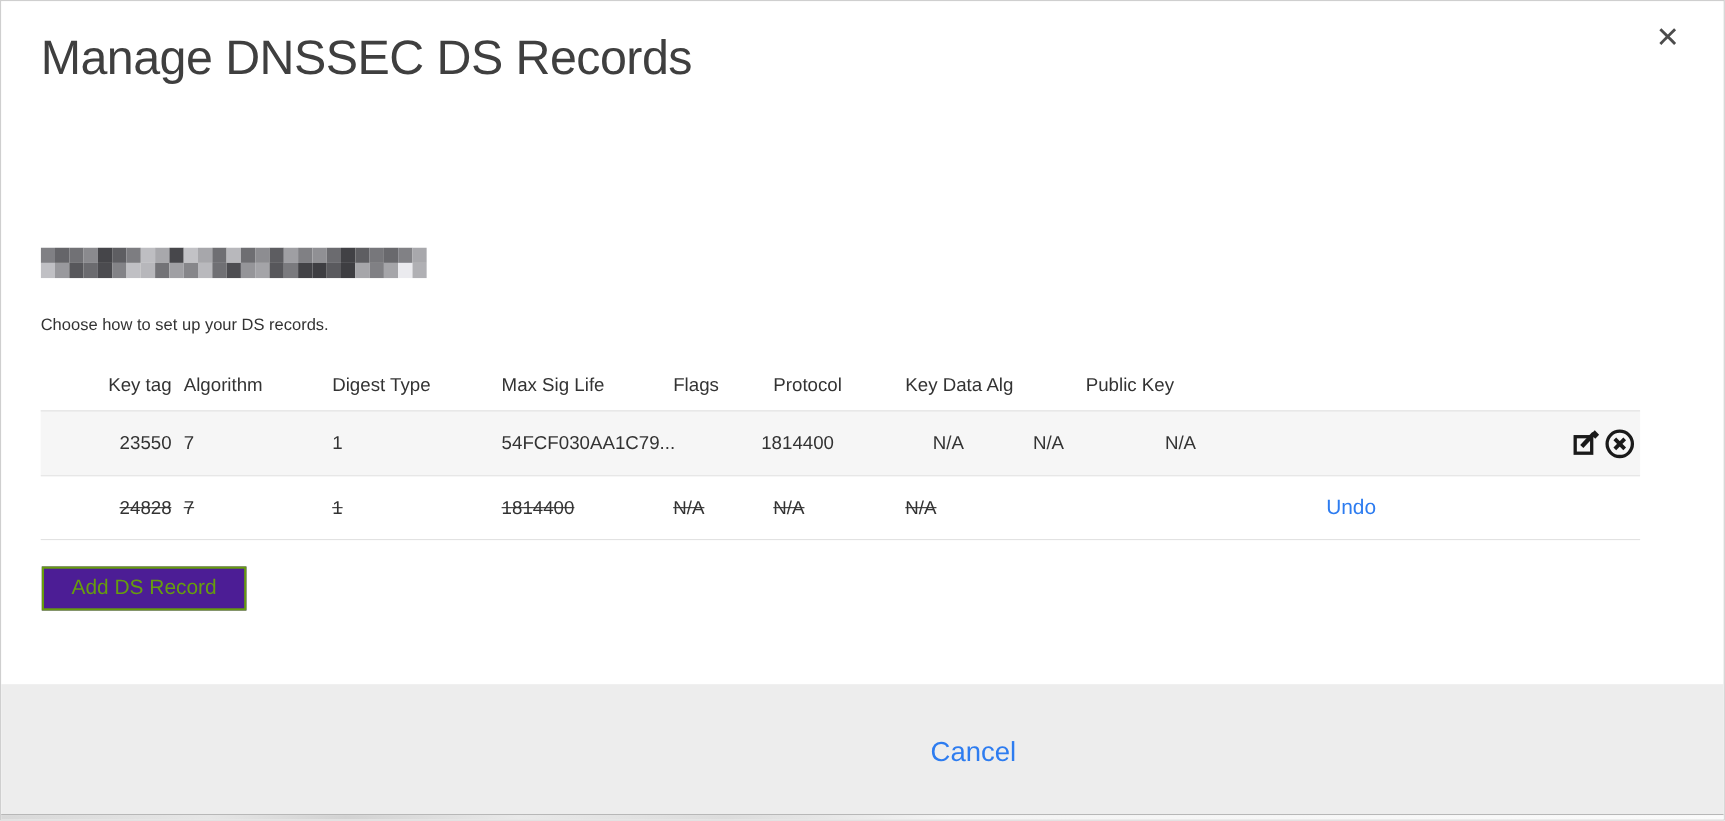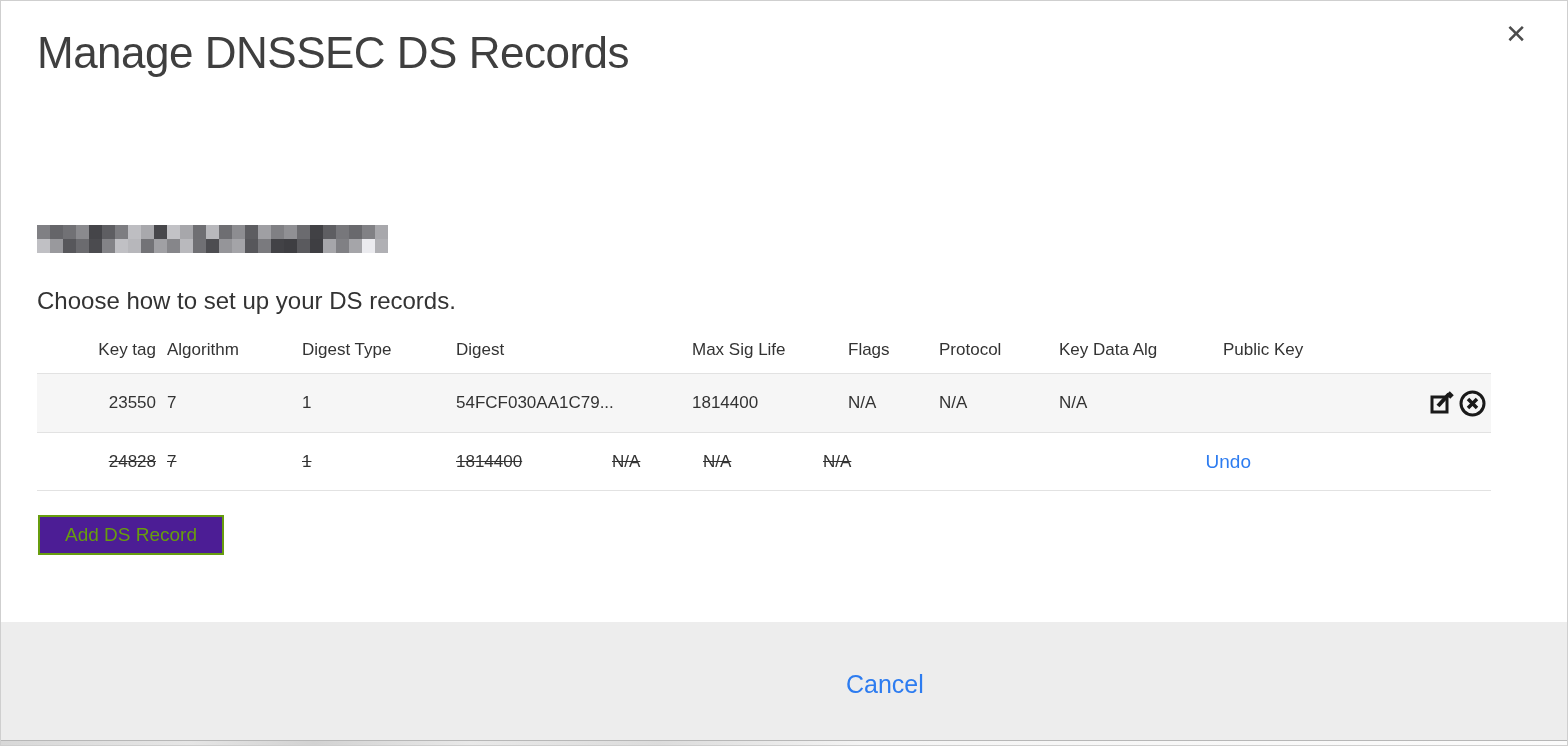--- a/index.html
+++ b/index.html
@@ -38,21 +38,21 @@
   }
   .domain-redacted{
     position:absolute;left:36px;top:224px;
     width:351px;height:28px;
     display:grid;grid-template-columns:repeat(27,1fr);grid-template-rows:repeat(2,1fr);
     overflow:hidden;
   }
   .domain-redacted i{display:block;width:100%;height:100%;}
   .subtitle{
     position:absolute;left:36px;top:286px;
-    font-size:24px;color:#333;
+    font-size:15px;color:#333;
   }
   .ds-table{
     position:absolute;left:36px;top:326px;width:1454px;
     font-size:17px;
   }
   .trow{display:flex;align-items:center;}
   .trow.head{height:46px;}
   .trow.body-row{height:59px;border-top:1px solid var(--line-gray);}
   .trow.body-row.stripe{background:var(--row-stripe);}
   .trow.body-row.last{border-bottom:1px solid var(--line-gray);}
@@ -177,21 +177,20 @@
       <i style="background: rgb(176, 176, 180);"></i>
     </div>
 
   <div class="subtitle">Choose how to set up your DS records.</div>
 
   <div class="ds-table">
     <div class="trow head">
         <div class="cell th col0">Key tag</div>
         <div class="cell th col1">Algorithm</div>
         <div class="cell th col2">Digest Type</div>
-        <div class="cell th col3">Digest</div>
         <div class="cell th col4">Max Sig Life</div>
         <div class="cell th col5">Flags</div>
         <div class="cell th col6">Protocol</div>
         <div class="cell th col7">Key Data Alg</div>
         <div class="cell th col8">Public Key</div>
         <div class="cell th col9"></div>
       </div>
     <div id="table-body">
         <div class="trow body-row stripe">
           <div class="cell col0"><span>23550</span></div>

